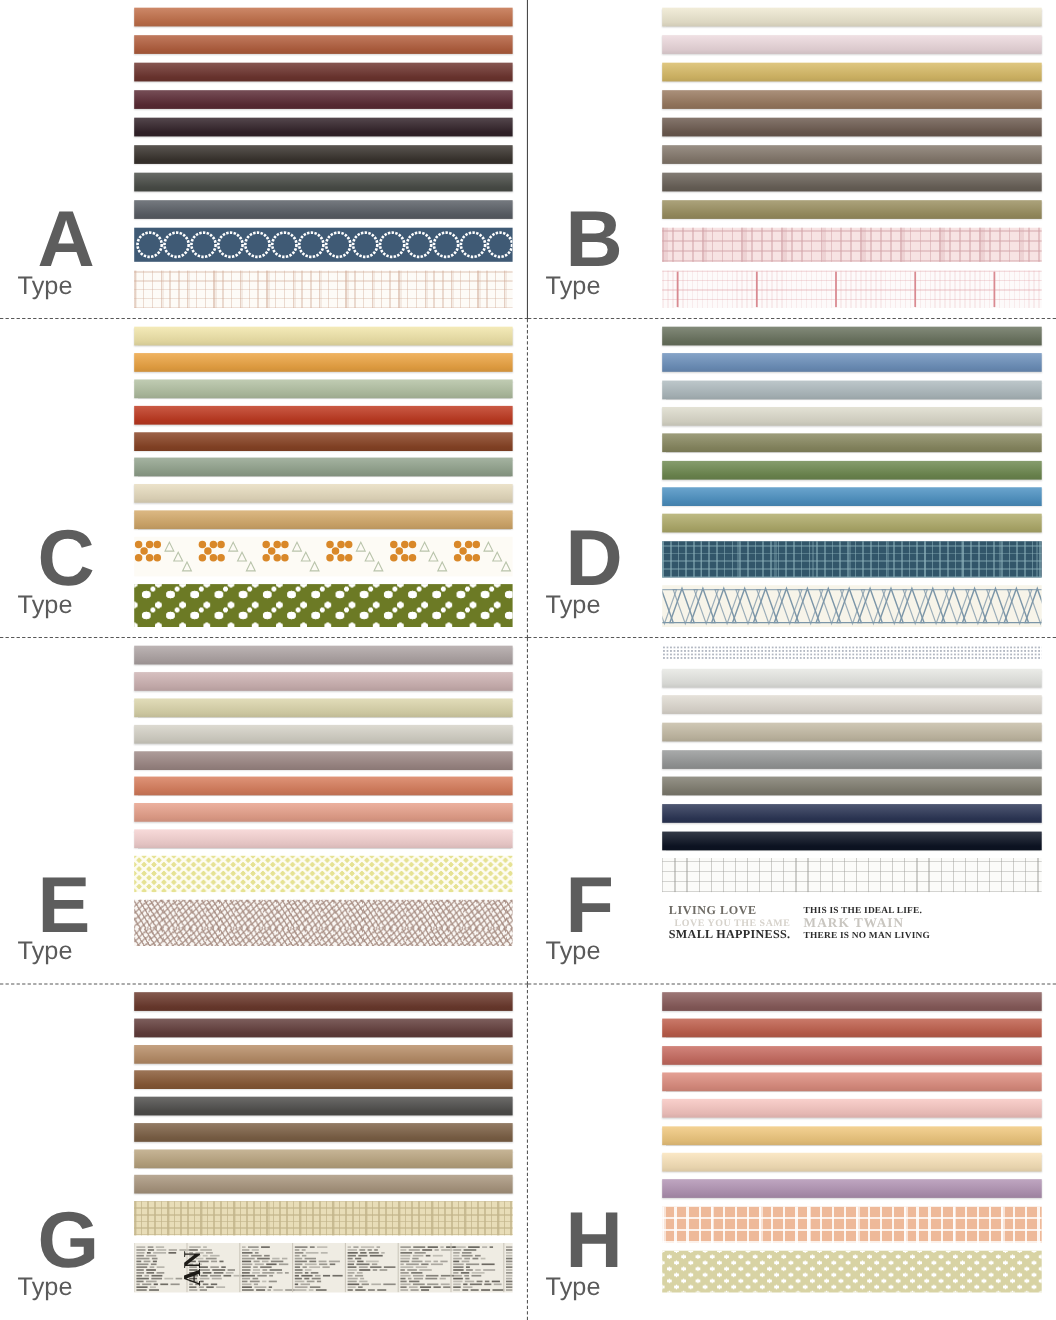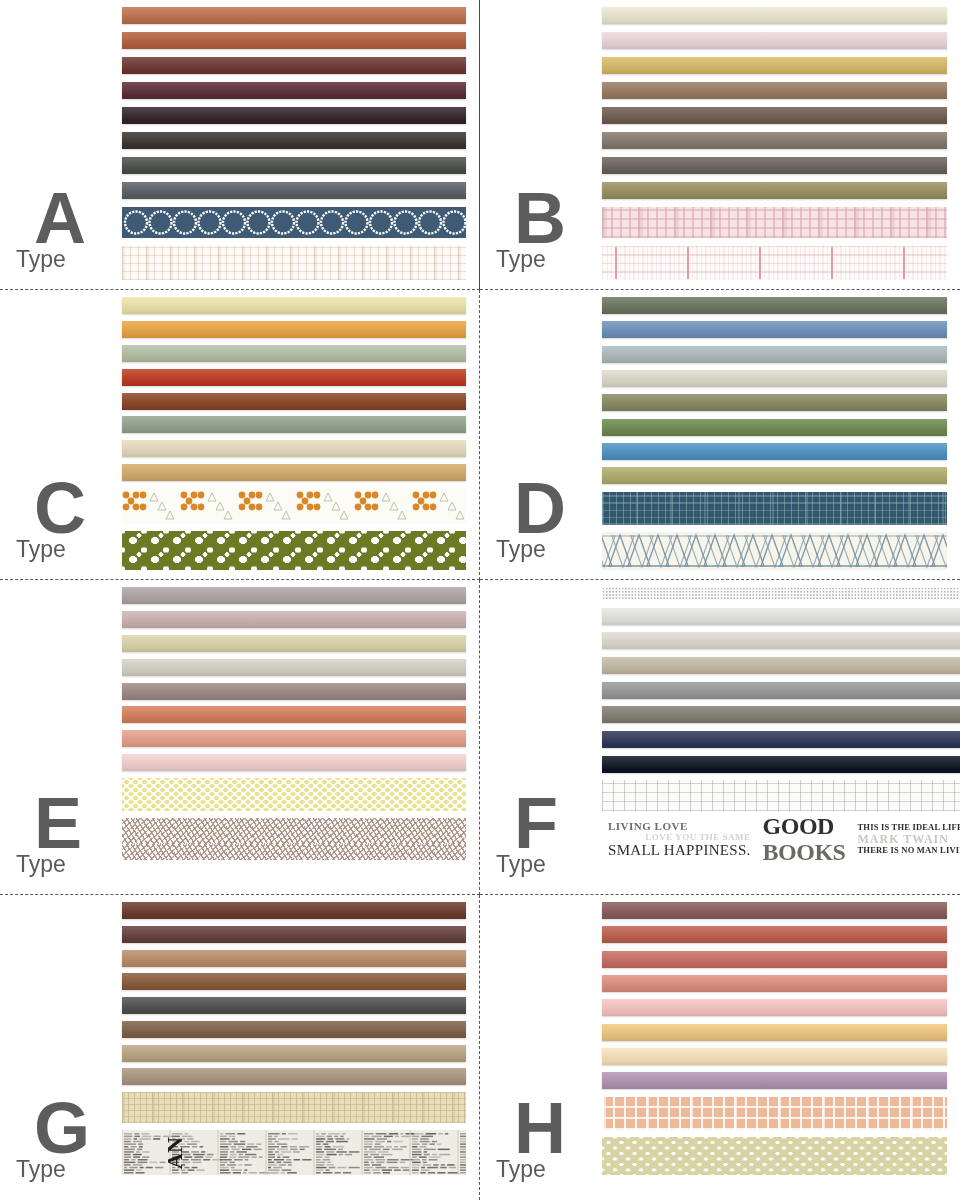--- a/index.html
+++ b/index.html
@@ -334,25 +334,21 @@
           <div class="strip" style="height: 17px; flex: 0 0 17px; margin-bottom: 7.67px; background: linear-gradient(rgba(255, 255, 255, 0.16), rgba(0, 0, 0, 0.08) 78%, rgba(0, 0, 0, 0.13)), rgb(198, 189, 167);"></div>
           <div class="strip" style="height: 17px; flex: 0 0 17px; margin-bottom: 7.67px; background: linear-gradient(rgba(255, 255, 255, 0.16), rgba(0, 0, 0, 0.08) 78%, rgba(0, 0, 0, 0.13)), rgb(152, 154, 154);"></div>
           <div class="strip" style="height: 17px; flex: 0 0 17px; margin-bottom: 7.67px; background: linear-gradient(rgba(255, 255, 255, 0.16), rgba(0, 0, 0, 0.08) 78%, rgba(0, 0, 0, 0.13)), rgb(130, 127, 114);"></div>
           <div class="strip" style="height: 17px; flex: 0 0 17px; margin-bottom: 7.67px; background: linear-gradient(rgba(255, 255, 255, 0.16), rgba(0, 0, 0, 0.08) 78%, rgba(0, 0, 0, 0.13)), rgb(45, 55, 87);"></div>
           <div class="strip" style="height: 17px; flex: 0 0 17px; margin-bottom: 7.67px; background: linear-gradient(rgba(255, 255, 255, 0.16), rgba(0, 0, 0, 0.08) 78%, rgba(0, 0, 0, 0.13)), rgb(13, 20, 36);"></div>
           <div class="strip nosh" style="height: 31px; flex: 0 0 31px; margin-bottom: 7.67px; background: repeating-linear-gradient(90deg, rgba(154, 154, 149, 0.467) 0px, rgba(154, 154, 149, 0.467) 1.1px, transparent 1.1px, transparent 11px), repeating-linear-gradient(0deg, rgba(154, 154, 149, 0.4) 0px, rgba(154, 154, 149, 0.4) 1.1px, transparent 1.1px, transparent 9px), rgb(251, 251, 249);"></div>
           <div class="strip nosh" style="height: 41px; flex: 0 0 41px; background: rgb(255, 255, 255); display: flex; align-items: center; font-family: &quot;Liberation Serif&quot;, serif; overflow: hidden;">
             <div style="display: flex; flex-direction: column; justify-content: center; line-height: 1.12; padding: 0px 6px; white-space: nowrap;">
               <div style="font-size: 11px; font-weight: bold; letter-spacing: 0.5px; color: rgb(111, 108, 102);">LIVING LOVE</div>
               <div style="font-size: 9px; font-weight: bold; letter-spacing: 0.5px; color: rgb(214, 210, 203); text-align: right;">LOVE YOU THE SAME</div>
-              <div style="font-size: 15px; font-weight: normal; letter-spacing: 0.3px; color: rgb(46, 46, 46);">SMALL  HAPPINESS.</div>
-            </div>
-            <div style="display: flex; flex-direction: column; justify-content: center; line-height: 1.12; padding: 0px 6px; white-space: nowrap;">
-              <div style="font-size: 24px; font-weight: bold; letter-spacing: -0.5px; color: rgb(47, 47, 47);">GOOD</div>
-              <div style="font-size: 24px; font-weight: bold; letter-spacing: -0.5px; color: rgb(109, 106, 100);">BOOKS</div>
+              <div style="font-size: 11px; font-weight: bold; letter-spacing: 0.3px; color: rgb(46, 46, 46);">SMALL  HAPPINESS.</div>
             </div>
             <div style="display: flex; flex-direction: column; justify-content: center; line-height: 1.12; padding: 0px 6px; white-space: nowrap;">
               <div style="font-size: 8.5px; font-weight: bold; letter-spacing: 0.2px; color: rgb(44, 44, 44);">THIS IS THE IDEAL LIFE.</div>
               <div style="font-size: 12px; font-weight: bold; letter-spacing: 1px; color: rgb(201, 198, 192);">MARK TWAIN</div>
               <div style="font-size: 8.5px; font-weight: bold; letter-spacing: 0.2px; color: rgb(44, 44, 44);">THERE IS NO MAN LIVING</div>
             </div>
           </div>
         </div>
     </div>
 

